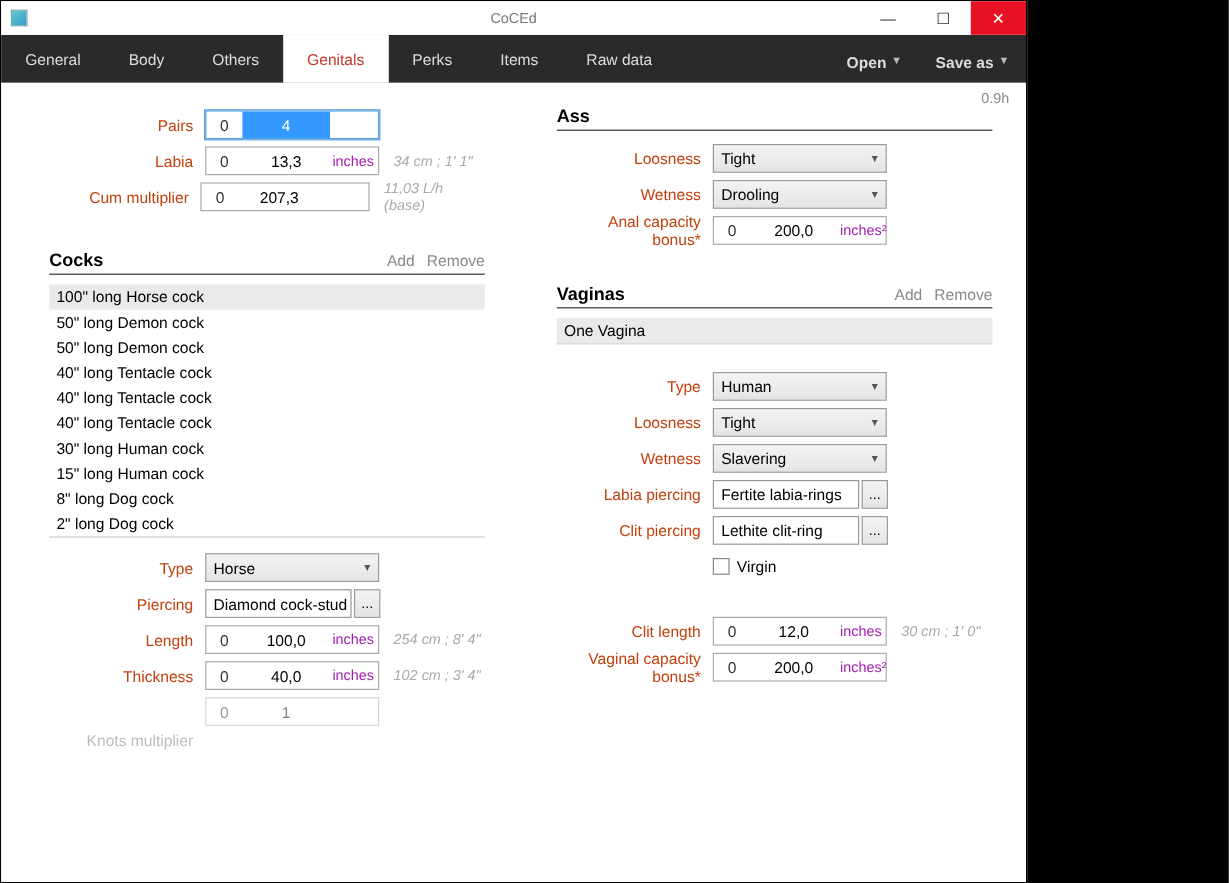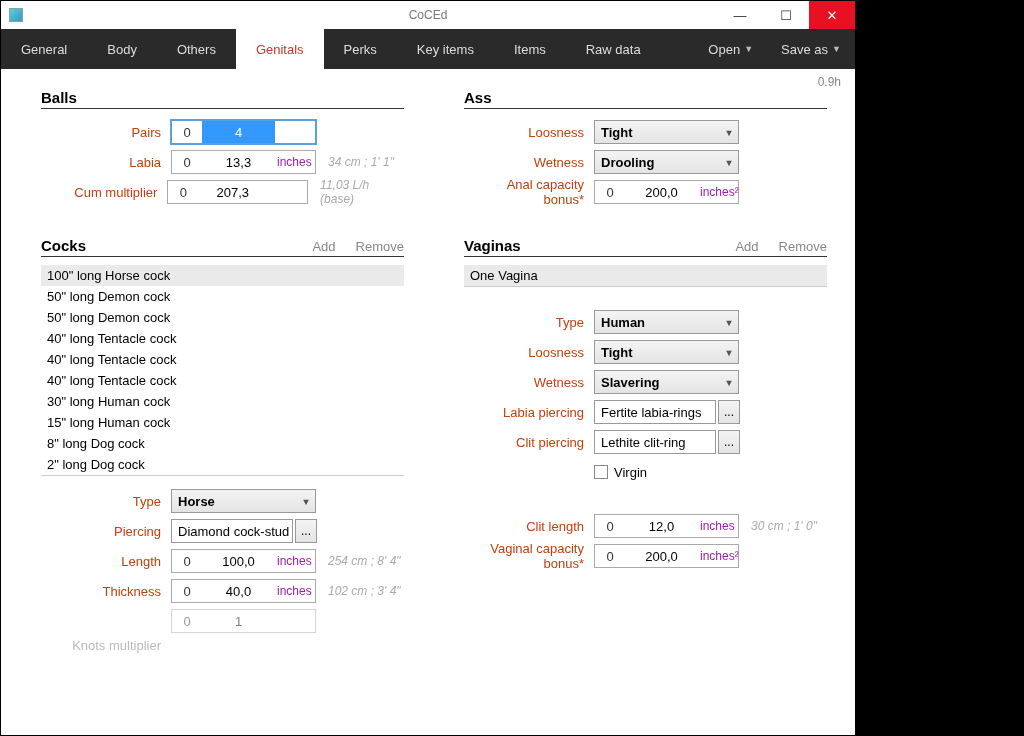--- a/index.html
+++ b/index.html
@@ -8,42 +8,42 @@
 .titlebar { height: 28px; background: #fff; display: flex; align-items: center; position: relative; }
 .titlebar-icon { width: 14px; height: 14px; background: linear-gradient(135deg,#6cc,#39c); margin-left: 8px; border: 1px solid #7aa; }
 .titlebar-title { position: absolute; left: 50%; transform: translateX(-50%); font-size: 12px; color: #777; }
 .winbtns { margin-left: auto; display: flex; height: 100%; }
 .winbtn { width: 46px; display: flex; align-items: center; justify-content: center; font-size: 13px; color: #333; }
 .winbtn.close { background: #e81123; color: #fff; }
 .tabbar { background: #2a2a2a; height: 40px; display: flex; align-items: stretch; color: #fff; font-size: 13px; }
 .tab { padding: 0 20px; display: flex; align-items: center; cursor: pointer; color: #ddd; }
 .tab.active { background: #fff; color: #c0392b; }
 .tab-spacer { flex: 1; }
-.tab-right { padding: 16px 14px; display: flex; align-items: center; gap: 4px; color: #ddd; }
+.tab-right { padding: 16px 14px; display: flex; gap: 4px; color: #ddd; font-weight: bold; }
 .caret-down { font-size: 9px; color: #bbb; }
 .content { flex: 1; background: #fff; padding: 20px 28px 20px 40px; overflow: auto; position: relative; }
 .version { position: absolute; top: 6px; right: 14px; font-size: 12px; color: #888; }
 .cols { display: flex; gap: 60px; }
 .col { flex: 1; display: flex; flex-direction: column; }
 .section { margin-bottom: 30px; }
 .section-head { display: flex; align-items: baseline; border-bottom: 1px solid #333; padding-bottom: 2px; margin-bottom: 8px; }
 .section-title { font-weight: bold; font-size: 15px; }
-.section-actions { margin-left: auto; font-size: 13px; color: #888; display: flex; gap: 20px; }
+.section-actions { margin-left: auto; font-size: 13px; color: #888; display: flex; gap: 10px; }
 .section-actions span { cursor: pointer; }
 .row { display: flex; align-items: center; height: 30px; font-size: 13px; }
 .row-label { width: 130px; text-align: right; padding-right: 10px; color: #c2410c; }
 .row-label.disabled { color: #bbb; margin-top: 48px; }
 .hint { margin-left: 12px; color: #aaa; font-size: 12px; font-style: italic; }
 .numbox { display: flex; border: 1px solid #aaa; height: 24px; width: 145px; background: #fff; }
 .numbox.active { border: 1px solid #5aa0e0; box-shadow: 0 0 0 1px #5aa0e0; }
 .numbox .nb-left { width: 30px; border-right: 0 solid #ccc; display: flex; align-items: center; justify-content: center; color: #333; }
 .numbox .nb-val { flex: 1; display: flex; align-items: center; justify-content: center; }
 .numbox .nb-right { width: 40px; display: flex; align-items: center; justify-content: flex-start; padding-left: 2px; color: #a21caf; font-size: 12px; }
 .numbox.sel .nb-val { background: #3399ff; color: #fff; }
-.combo { display: flex; border: 1px solid #999; height: 24px; width: 145px; background: linear-gradient(#f4f4f4,#e4e4e4); align-items: center; font-weight: bold; }
+.combo { display: flex; border: 1px solid #999; height: 24px; width: 145px; background: linear-gradient(#f4f4f4,#e4e4e4); align-items: center; }
 .combo span { padding-left: 6px; font-size: 13px; flex: 1; }
 .combo .cb-arrow { width: 18px; text-align: center; font-size: 10px; color: #555; }
 .textish { border: 1px solid #999; height: 24px; width: 122px; background: #fff; display: flex; align-items: center; padding-left: 6px; font-size: 13px; }
 .sqbtn { border: 1px solid #999; height: 24px; width: 22px; margin-left: 2px; background: linear-gradient(#f4f4f4,#e4e4e4); display: flex; align-items: center; justify-content: center; font-size: 12px; }
 .checkbox-row { display: flex; align-items: center; gap: 6px; font-size: 13px; height: 26px; }
 .checkbox-row .cb { width: 14px; height: 14px; border: 1px solid #888; background: #fff; }
 .list { border-bottom: 1px solid #ccc; margin-bottom: 10px; }
 .list-item { font-size: 13px; padding: 3px 0 3px 6px; }
 .list-item.sel { background: #eaeaea; }
 </style>
@@ -60,44 +60,40 @@
       <div class="winbtn close">✕</div>
     </div>
   </div>
 
   <div class="tabbar">
     <div class="tab">General</div>
     <div class="tab">Body</div>
     <div class="tab">Others</div>
     <div class="tab active">Genitals</div>
     <div class="tab">Perks</div>
-    <div class="tab">Key items</div>
     <div class="tab">Items</div>
     <div class="tab">Raw data</div>
     <div class="tab-spacer"></div>
     <div class="tab-right">
         <span>Open</span>
         <span class="caret-down">▼</span>
       </div>
     <div class="tab-right">
         <span>Save as</span>
         <span class="caret-down">▼</span>
       </div>
   </div>
 
   <div class="content">
     <div class="version">0.9h</div>
     <div class="cols">
 
       <div class="col">
 
         <div class="section">
-          <div class="section-head">
-              <div class="section-title">Balls</div>
-            </div>
           <div class="row">
             <div class="row-label">Pairs</div>
             <div class="numbox active sel">
               <div class="nb-left">0</div>
               <div class="nb-val">4</div>
               <div class="nb-right"></div>
             </div>
           </div>
           <div class="row">
             <div class="row-label">Labia</div>

